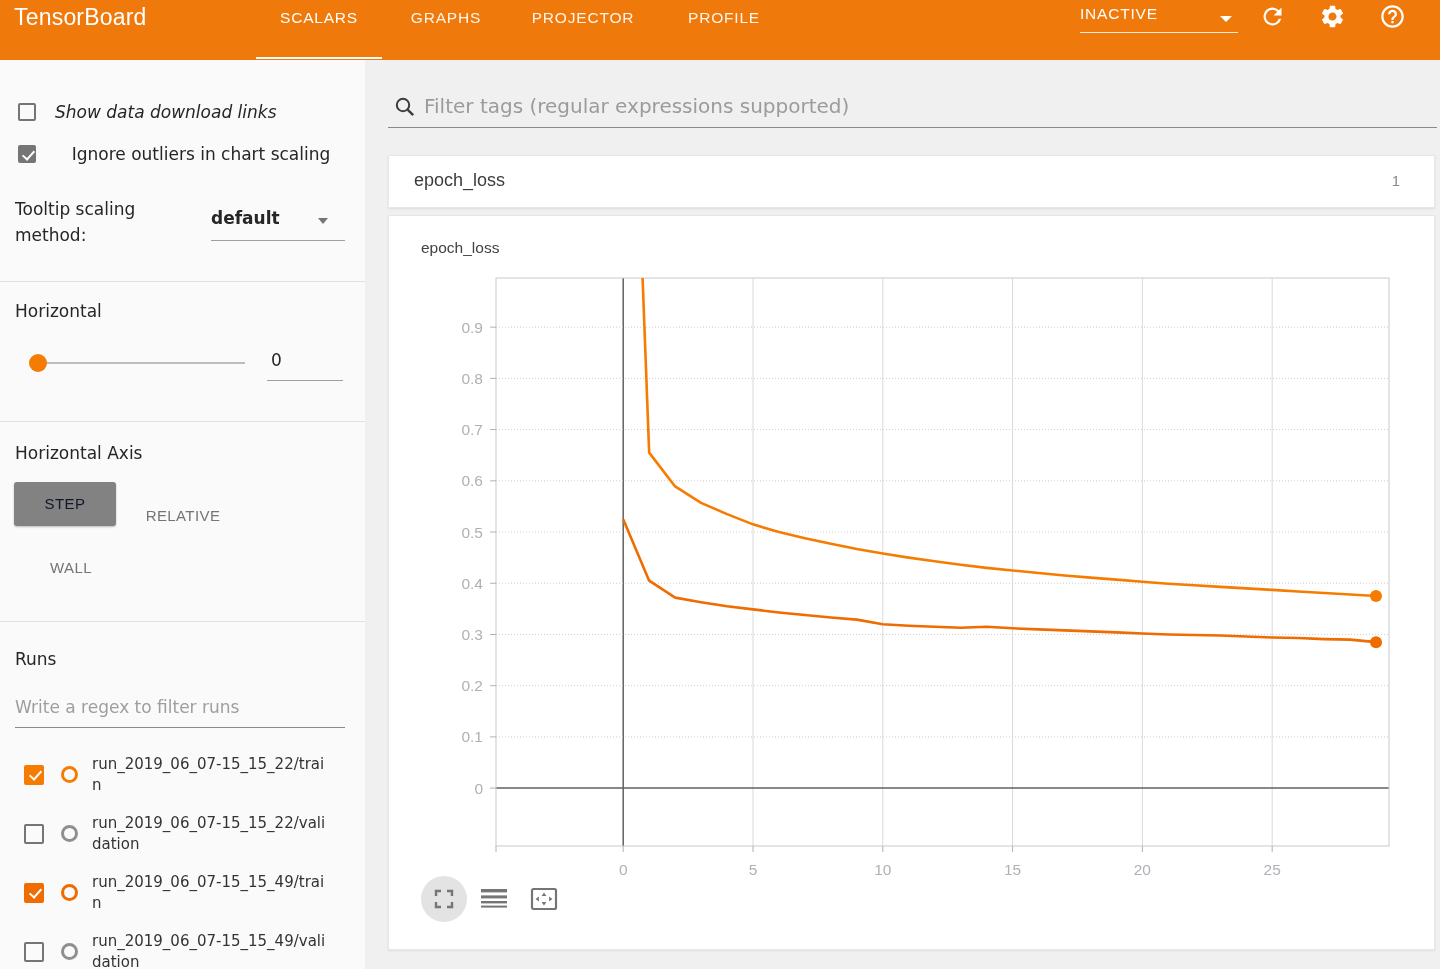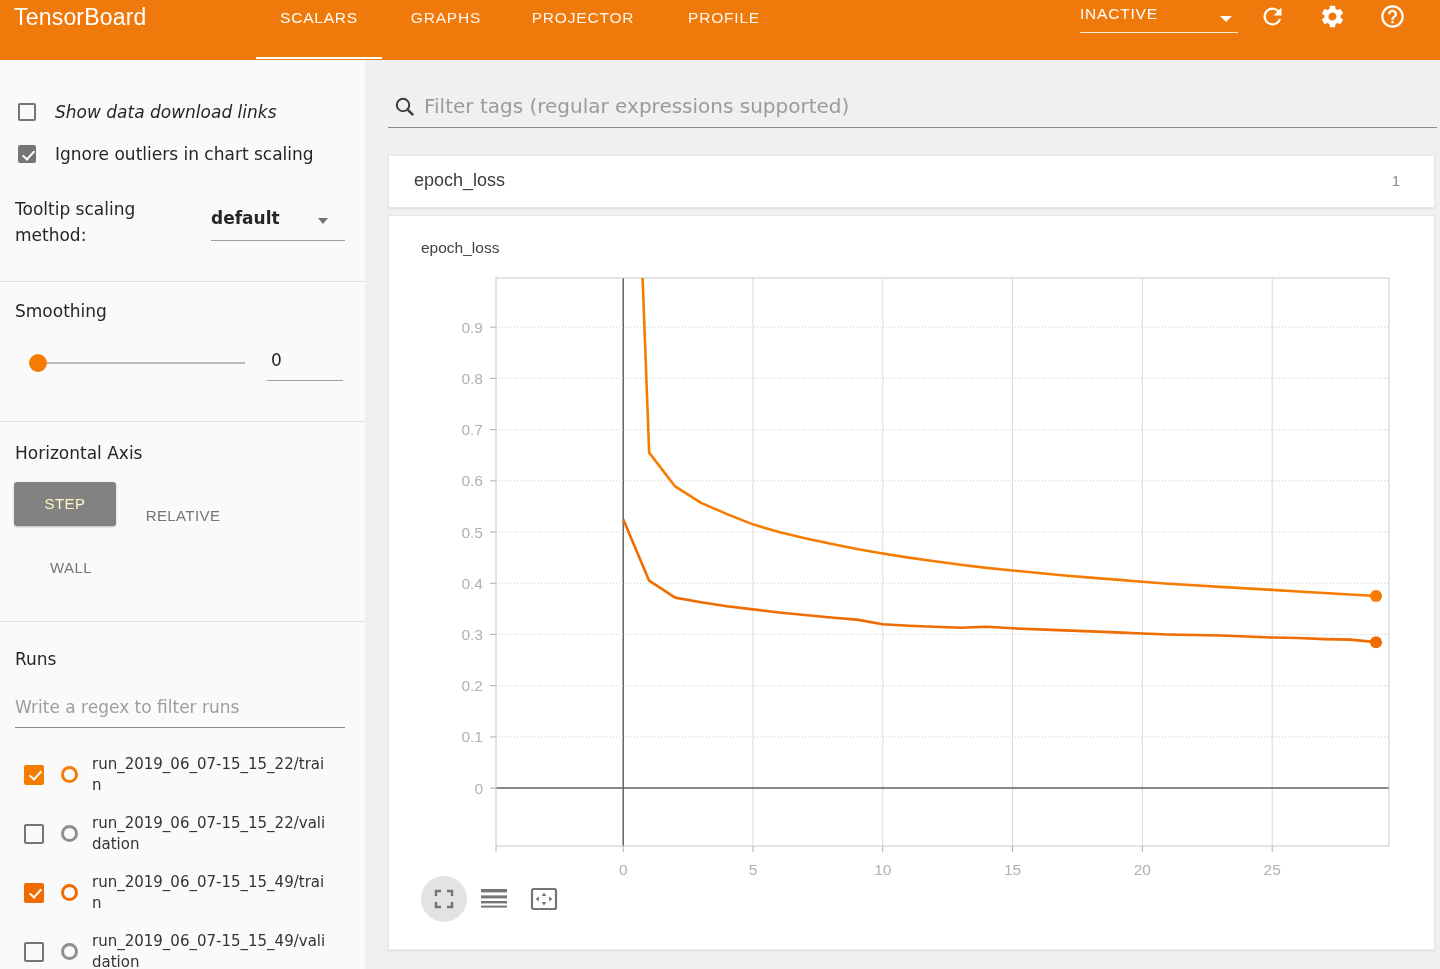--- a/index.html
+++ b/index.html
@@ -38,21 +38,21 @@
   .dd-value { color: #262626; font-size: 17px; font-weight: bold; }
   .dd-underline { position: absolute; height: 1px; background: #9e9e9e; }
   .dd-arrow { width: 0; height: 0; border-left: 5.5px solid transparent; border-right: 5.5px solid transparent; border-top: 6px solid #757575; position: absolute; }
 
   .slider-track { position: absolute; left: 30px; top: 302px; width: 215px; height: 2px; background: #bdbdbd; cursor: pointer; }
   .slider-thumb { position: absolute; left: 29px; top: 294px; width: 18px; height: 18px; border-radius: 50%; background: #f57c00; cursor: pointer; }
   .smooth-val { position: absolute; left: 267px; top: 290px; width: 76px; font-size: 17px; color: #262626; text-indent: 4px; }
   .smooth-underline { position: absolute; left: 267px; top: 320px; width: 76px; height: 1px; background: #9e9e9e; }
 
   .axis-btn { position: absolute; font-size: 15px; letter-spacing: 0.4px; color: #757575; text-align: center; cursor: pointer; font-family: "Liberation Sans", sans-serif; }
-  .axis-btn.selected { background: #828282; color: #fef9c3; border-radius: 3px; box-shadow: 0 1px 2px rgba(0,0,0,0.25); }
+  .axis-btn.selected { background: #828282; color: #0f172a; border-radius: 3px; box-shadow: 0 1px 2px rgba(0,0,0,0.25); }
 
   .regex-placeholder { position: absolute; left: 15px; top: 637px; color: #9e9e9e; font-size: 17px; width: 330px; cursor: text; }
   .regex-underline { position: absolute; left: 15px; top: 667px; width: 330px; height: 1px; background: #8a8a8a; }
 
   #runs-list { position: absolute; left: 0; top: 685px; width: 365px; }
   .run-row { height: 59px; display: flex; align-items: center; }
   .run-row .cb { width: 20px; height: 20px; margin-left: 24px; }
   .run-row .cb.checked::after { left: 5.5px; top: 1.5px; }
   .run-circle { display: inline-block; width: 17px; height: 17px; border-radius: 50%; border: 3px solid #9e9e9e; margin-left: 17px; flex: none; cursor: pointer; }
   .run-name { margin-left: 14px; width: 238px; font-size: 15px; line-height: 21px; color: #333; word-break: break-all; }
@@ -106,33 +106,33 @@
   </div>
 </div>
 
 <div id="sidebar">
 
   <div class="check-row" style="top:42px;font-style:italic;">
     <span class="cb"></span>
     <span class="sb-label">Show data download links</span>
   </div>
 
-  <div class="check-row" style="top:84px;">
+  <div class="check-row" style="top:84px;text-align:center;">
     <span class="cb checked"></span>
     <span class="sb-label">Ignore outliers in chart scaling</span>
   </div>
 
   <div class="sb-label" style="position:absolute;left:15px;top:136px;width:165px;line-height:26px;">Tooltip scaling method:</div>
   <div class="dd-value" style="position:absolute;left:211px;top:148px;">default</div>
   <span class="dd-arrow" style="left:318px;top:158px;"></span>
   <div class="dd-underline" style="left:211px;top:180px;width:134px;"></div>
 
   <div class="divider" style="top:221px;"></div>
 
-  <div class="sb-label" style="position:absolute;left:15px;top:241px;">Smoothing</div>
+  <div class="sb-label" style="position:absolute;left:15px;top:241px;">Horizontal</div>
   <div class="slider-track"></div>
   <div class="slider-thumb" style="background: rgb(245, 124, 0);"></div>
   <div class="smooth-val">0</div>
   <div class="smooth-underline"></div>
 
   <div class="divider" style="top:361px;"></div>
 
   <div class="sb-label" style="position:absolute;left:15px;top:383px;">Horizontal Axis</div>
   <div class="axis-btn selected" style="left: 14px; top: 422px; width: 102px; height: 44px; line-height: 44px; background: rgb(130, 130, 130);">STEP</div>
   <div class="axis-btn" style="left:131px;top:434px;width:104px;height:44px;line-height:44px;">RELATIVE</div>

